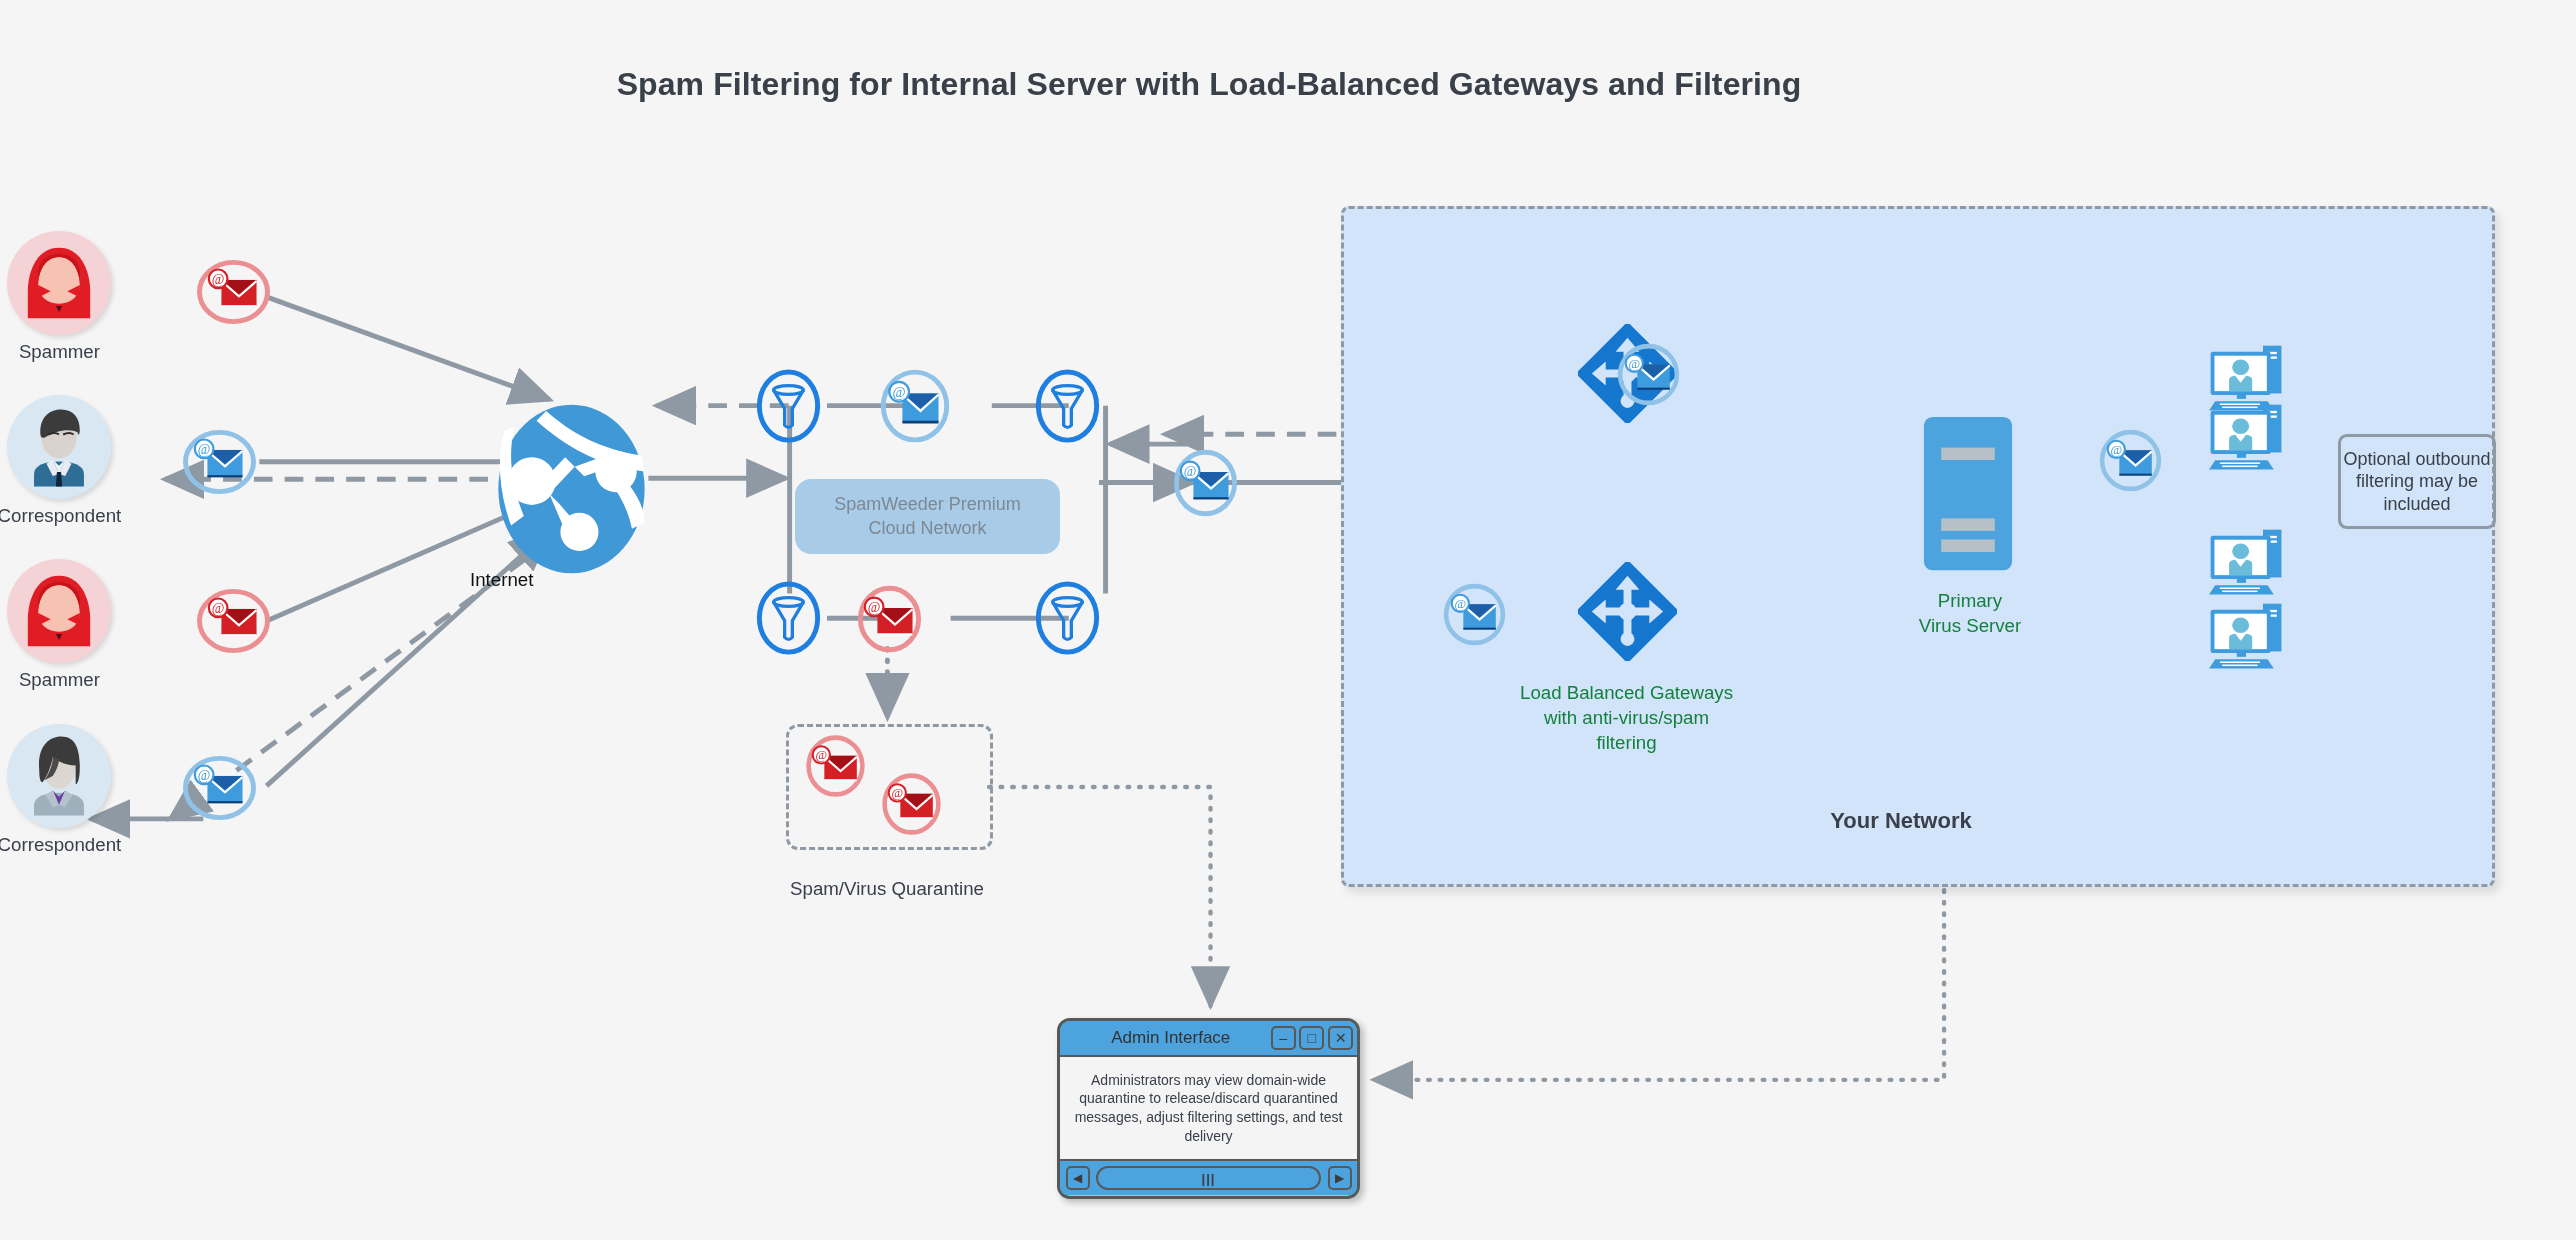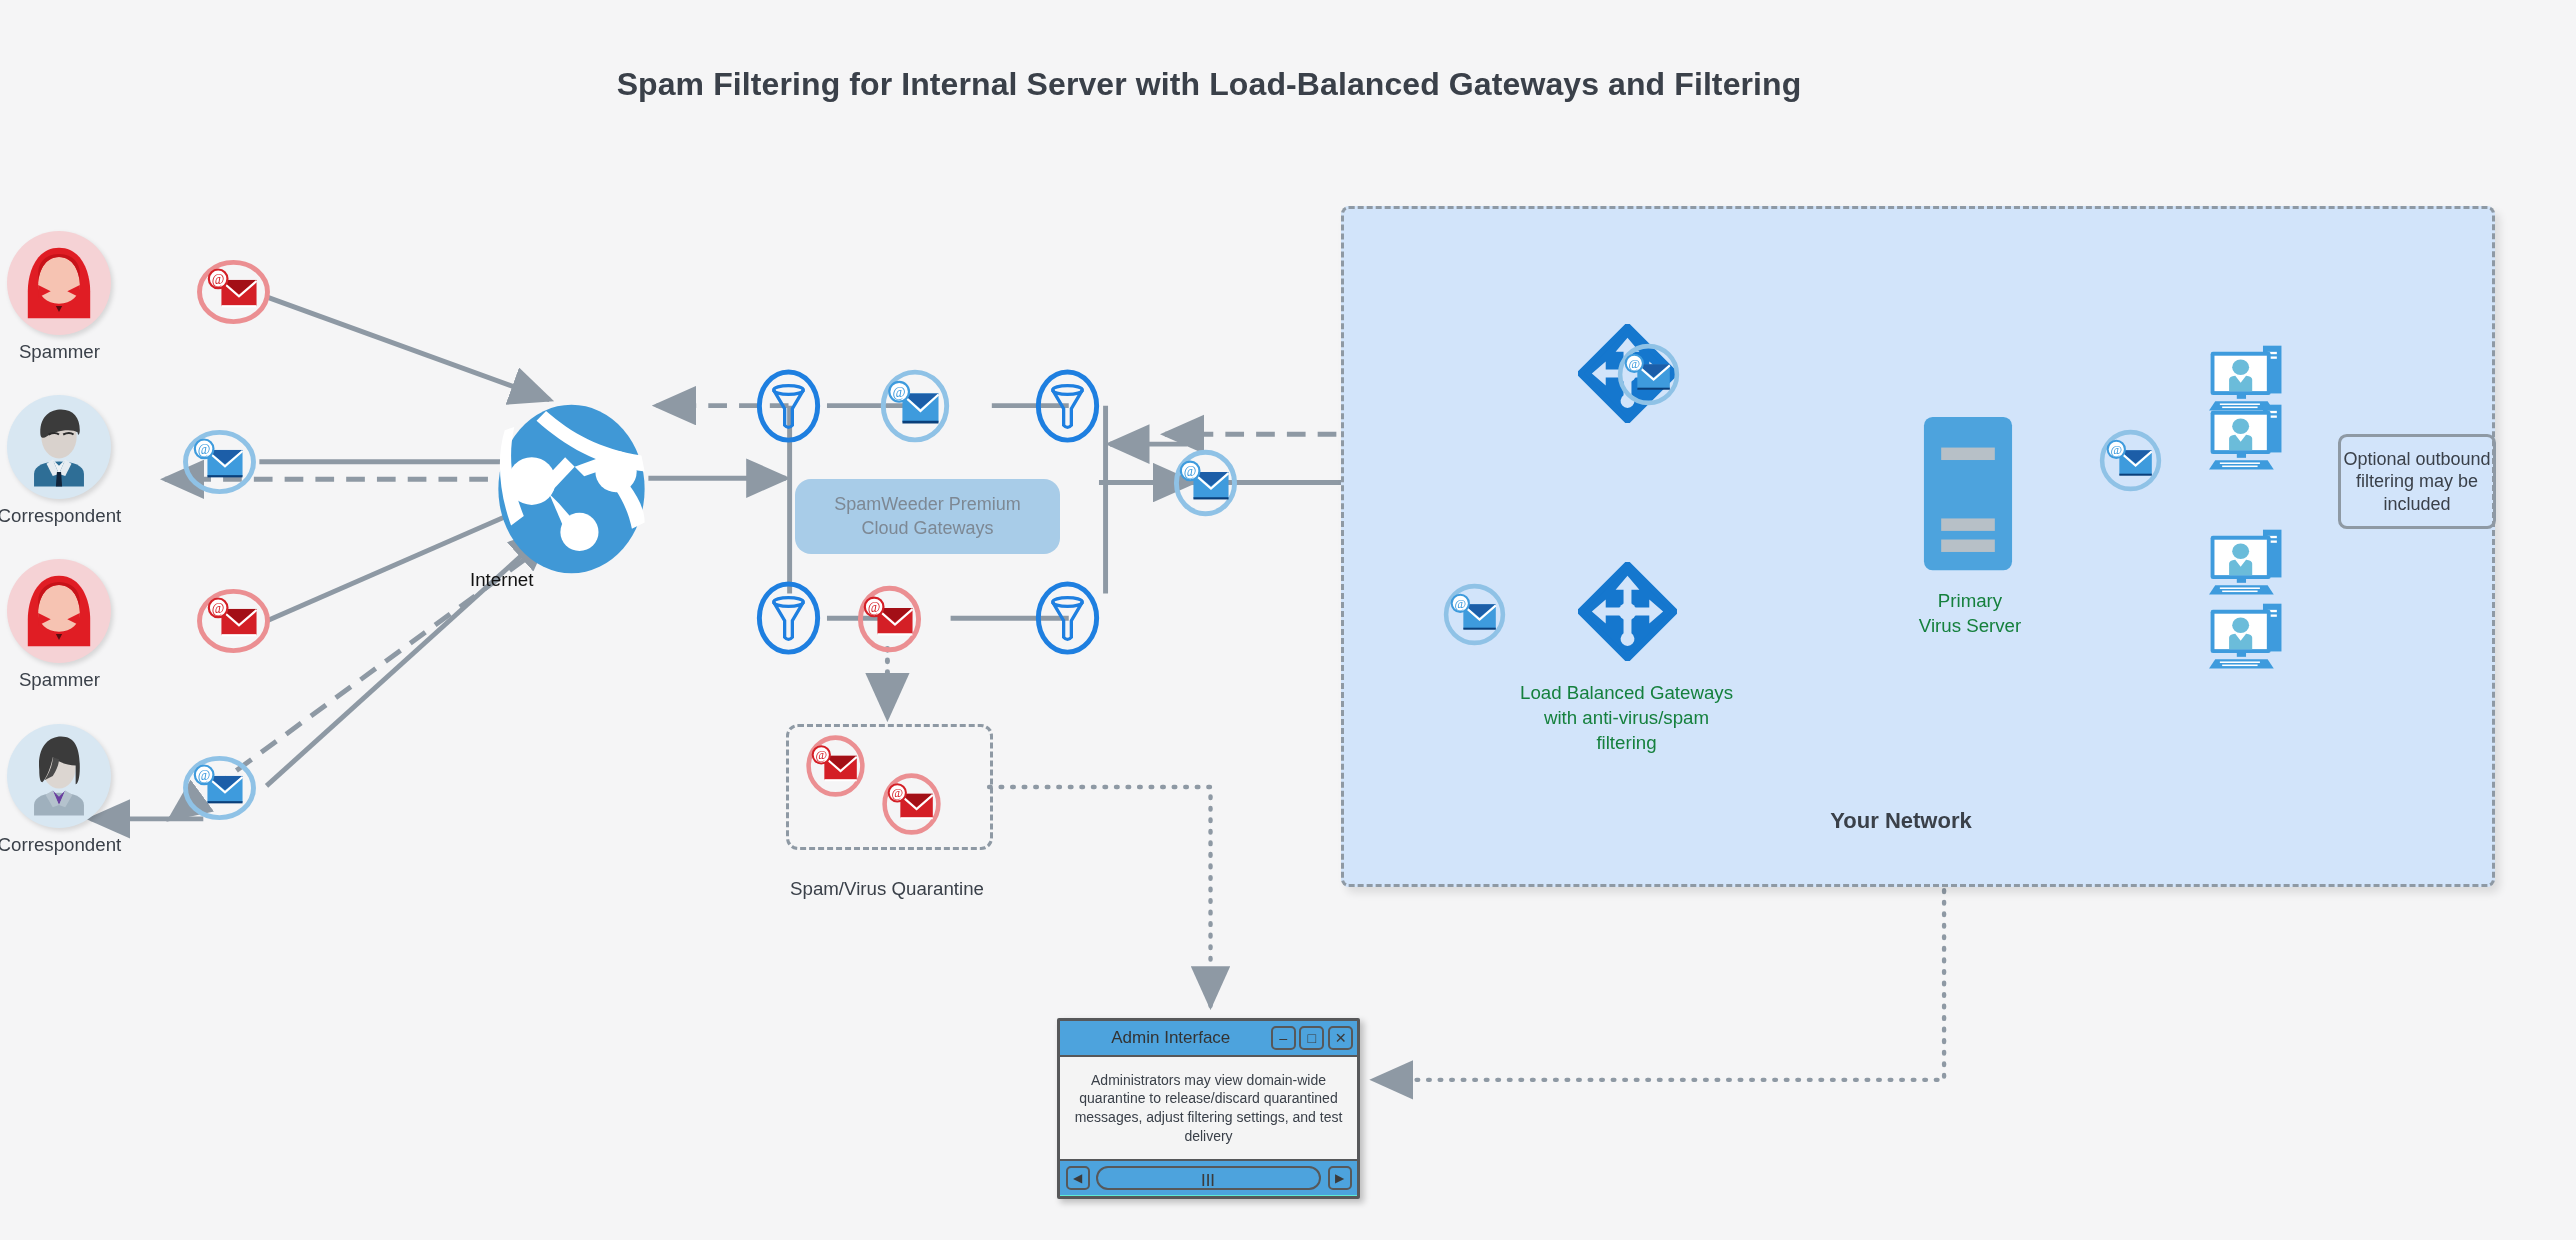--- a/index.html
+++ b/index.html
@@ -102,21 +102,21 @@
     border: 3.3px solid #8e99a4; border-radius: 8.8px;
     display: flex; align-items: center; justify-content: center;
     text-align: center; font-size: 18px; line-height: 1.24; color: #3a4049;
     box-sizing: border-box;
   }
 
   
   #admin-window {
     position: absolute; left: 1057px; top: 1018px;
     width: 303px; height: 181px;
-    border: 3.8px solid #57585a; border-radius: 2px;
+    border: 3.8px solid #57585a; border-radius: 13px;
     background: #5eead4; box-sizing: border-box;
     box-shadow: 3.3px 3.8px 6.6px rgba(0,0,0,.22);
     overflow: hidden;
   }
   #admin-titlebar {
     height: 34px; background: #4da3dd;
     display: flex; align-items: center;
     border-bottom: 2.7px solid #57585a;
     position: relative;
   }
@@ -424,21 +424,21 @@
       <ellipse cx="70" cy="67" rx="53" ry="62" fill="none" stroke="#1e7fe0" stroke-width="9"></ellipse>
       <g stroke="#1e7fe0" stroke-width="6" fill="none">
         <ellipse cx="70" cy="38" rx="27" ry="8"></ellipse>
         <path d="M43 38 L63 72 L63 102 Q70 110 77 102 L77 72 L97 38"></path>
       </g>
     </svg>
   </div>
 
   <div id="spamweeder">
     <span>SpamWeeder Premium</span>
-    <span>Cloud Gateways</span>
+    <span>Cloud Network</span>
   </div>
 
   <div class="mailbadge" style="left:1167px; top:449px;">
     <svg width="77" height="68" viewBox="0 0 140 124">
       <ellipse cx="70" cy="62" rx="53" ry="56" fill="none" stroke="#8fc2e6" stroke-width="9"></ellipse>
       <rect x="48" y="42" width="64" height="48" fill="#3e9bdd"></rect>
       <rect x="48" y="88" width="64" height="4" fill="#0a3f7a"></rect>
       <path d="M48 42 L112 42 L80 68 Z" fill="#1c5ea8"></path>
       <path d="M48 44 L80 72 L112 44" fill="none" stroke="#ffffff" stroke-width="4"></path>
       <circle cx="42" cy="40" r="17" fill="#ffffff" stroke="#3e9bdd" stroke-width="4"></circle>

